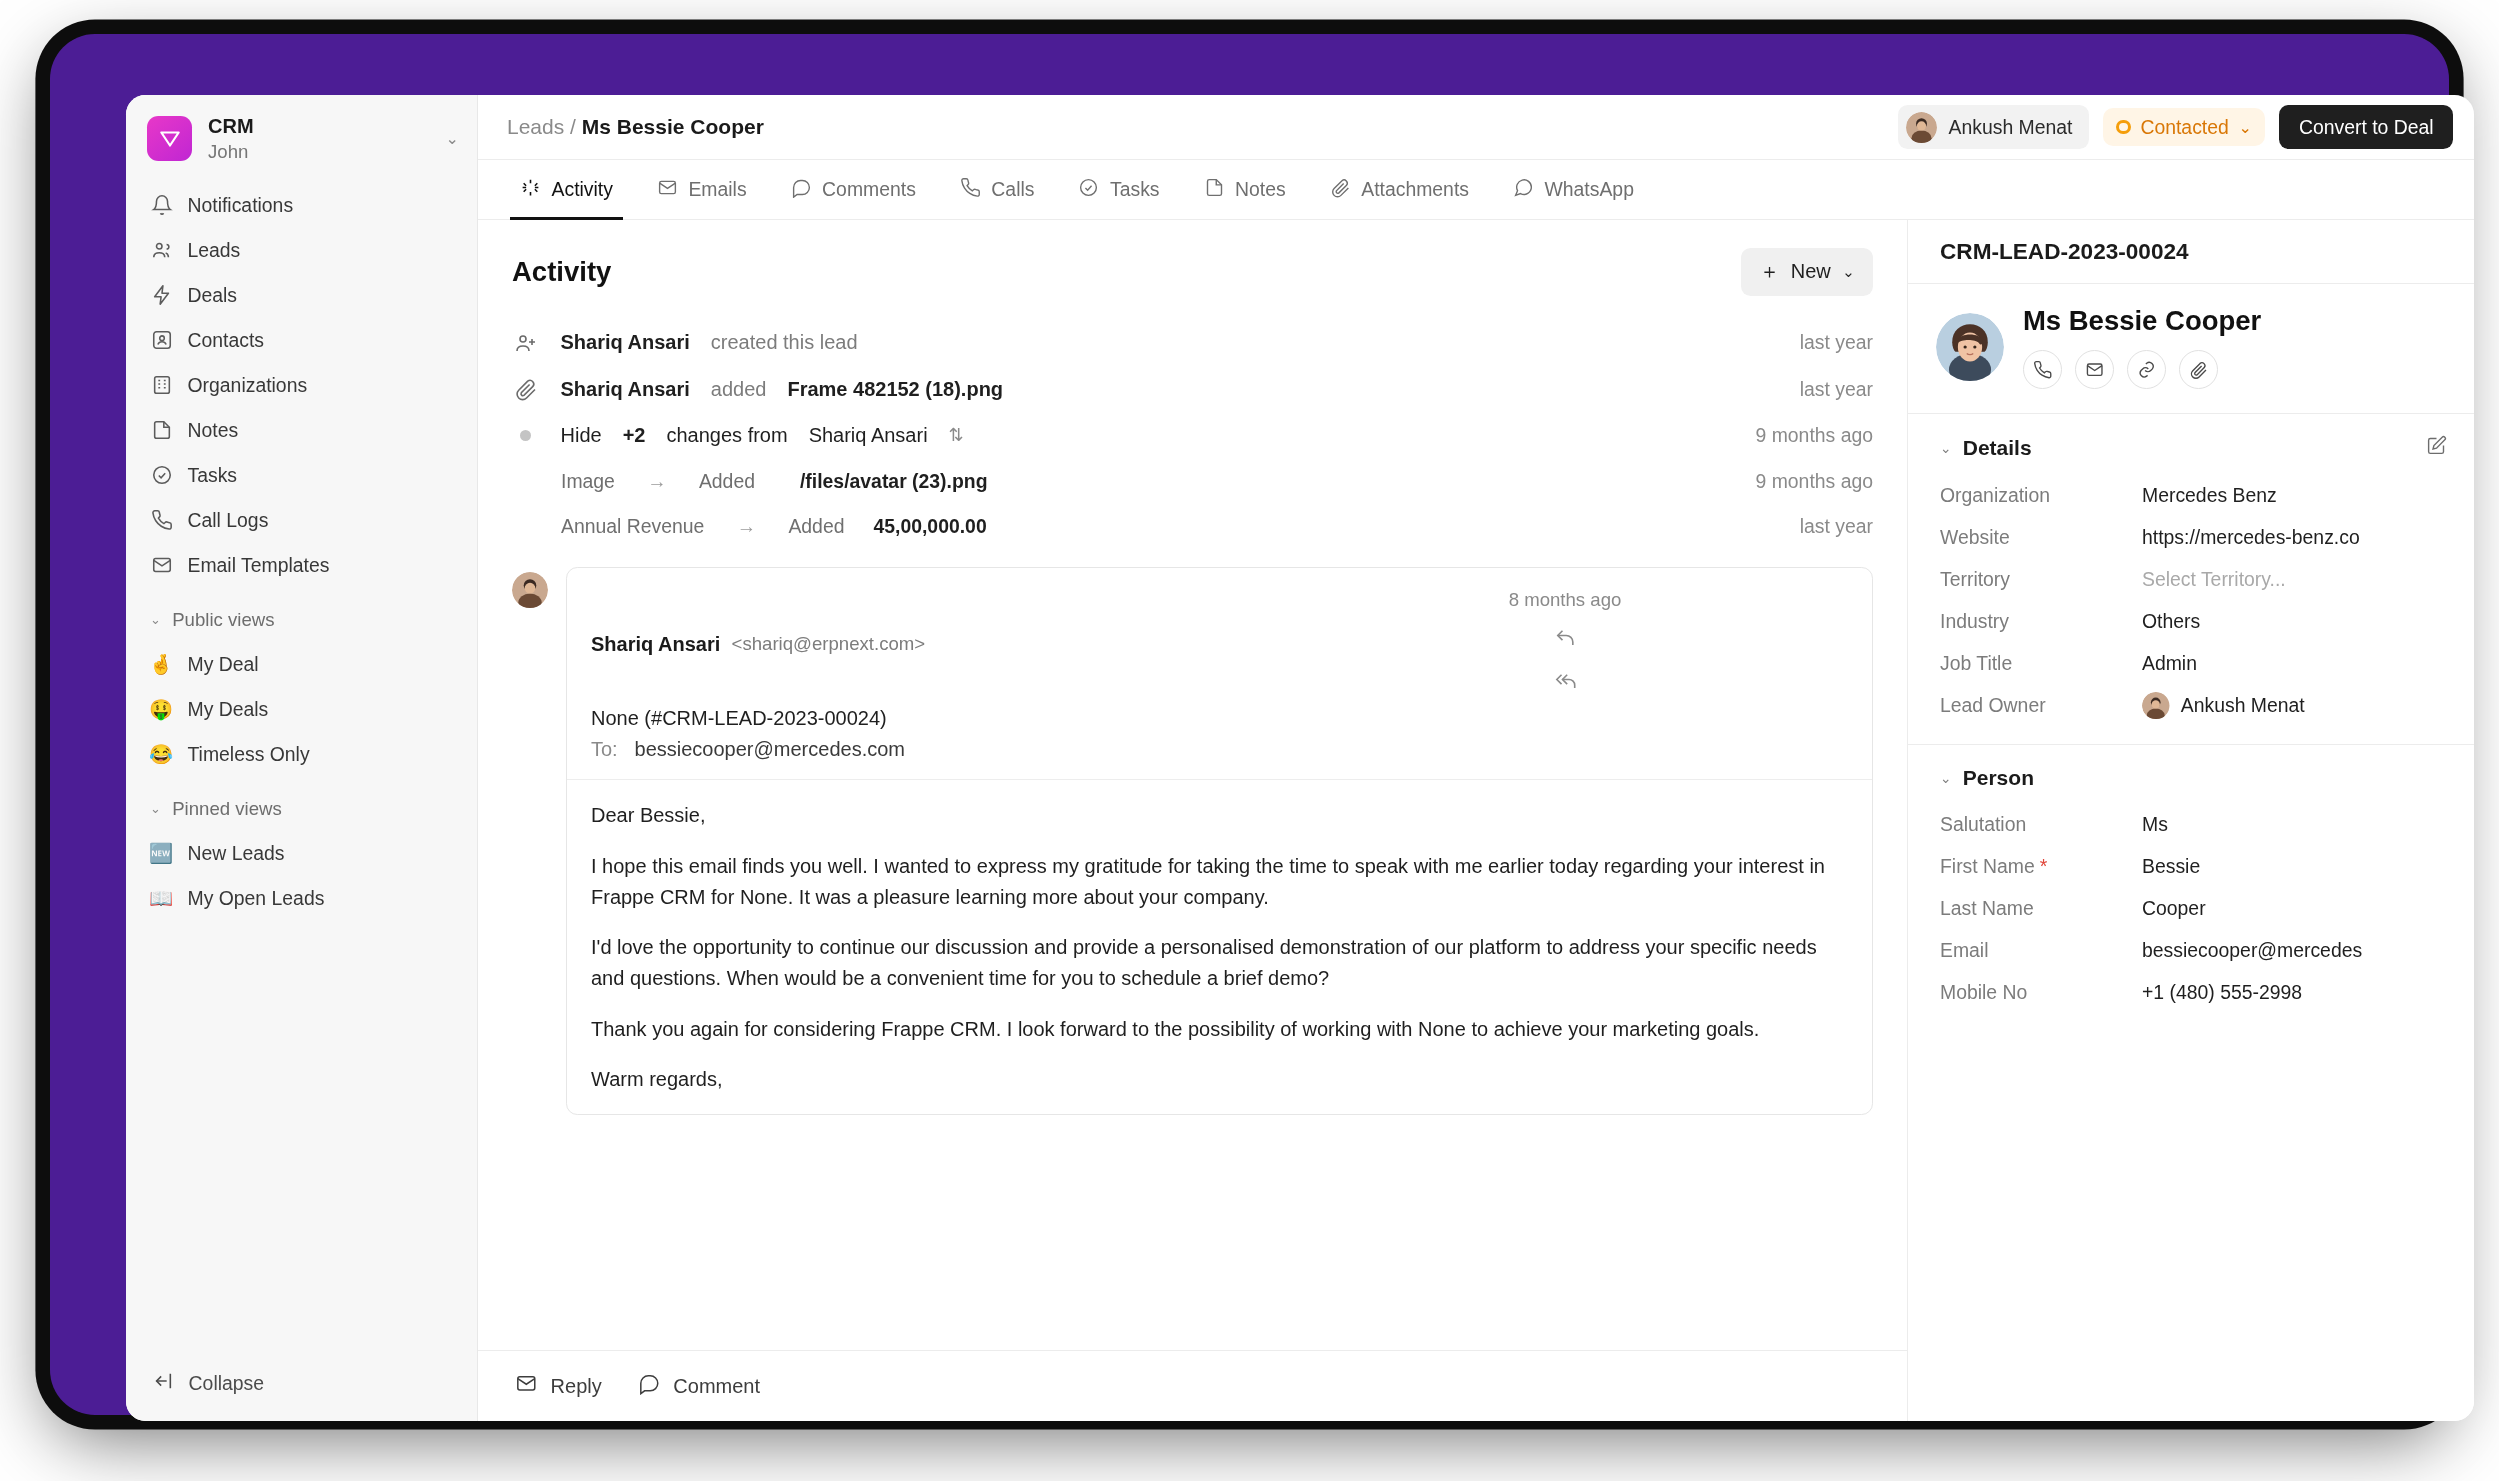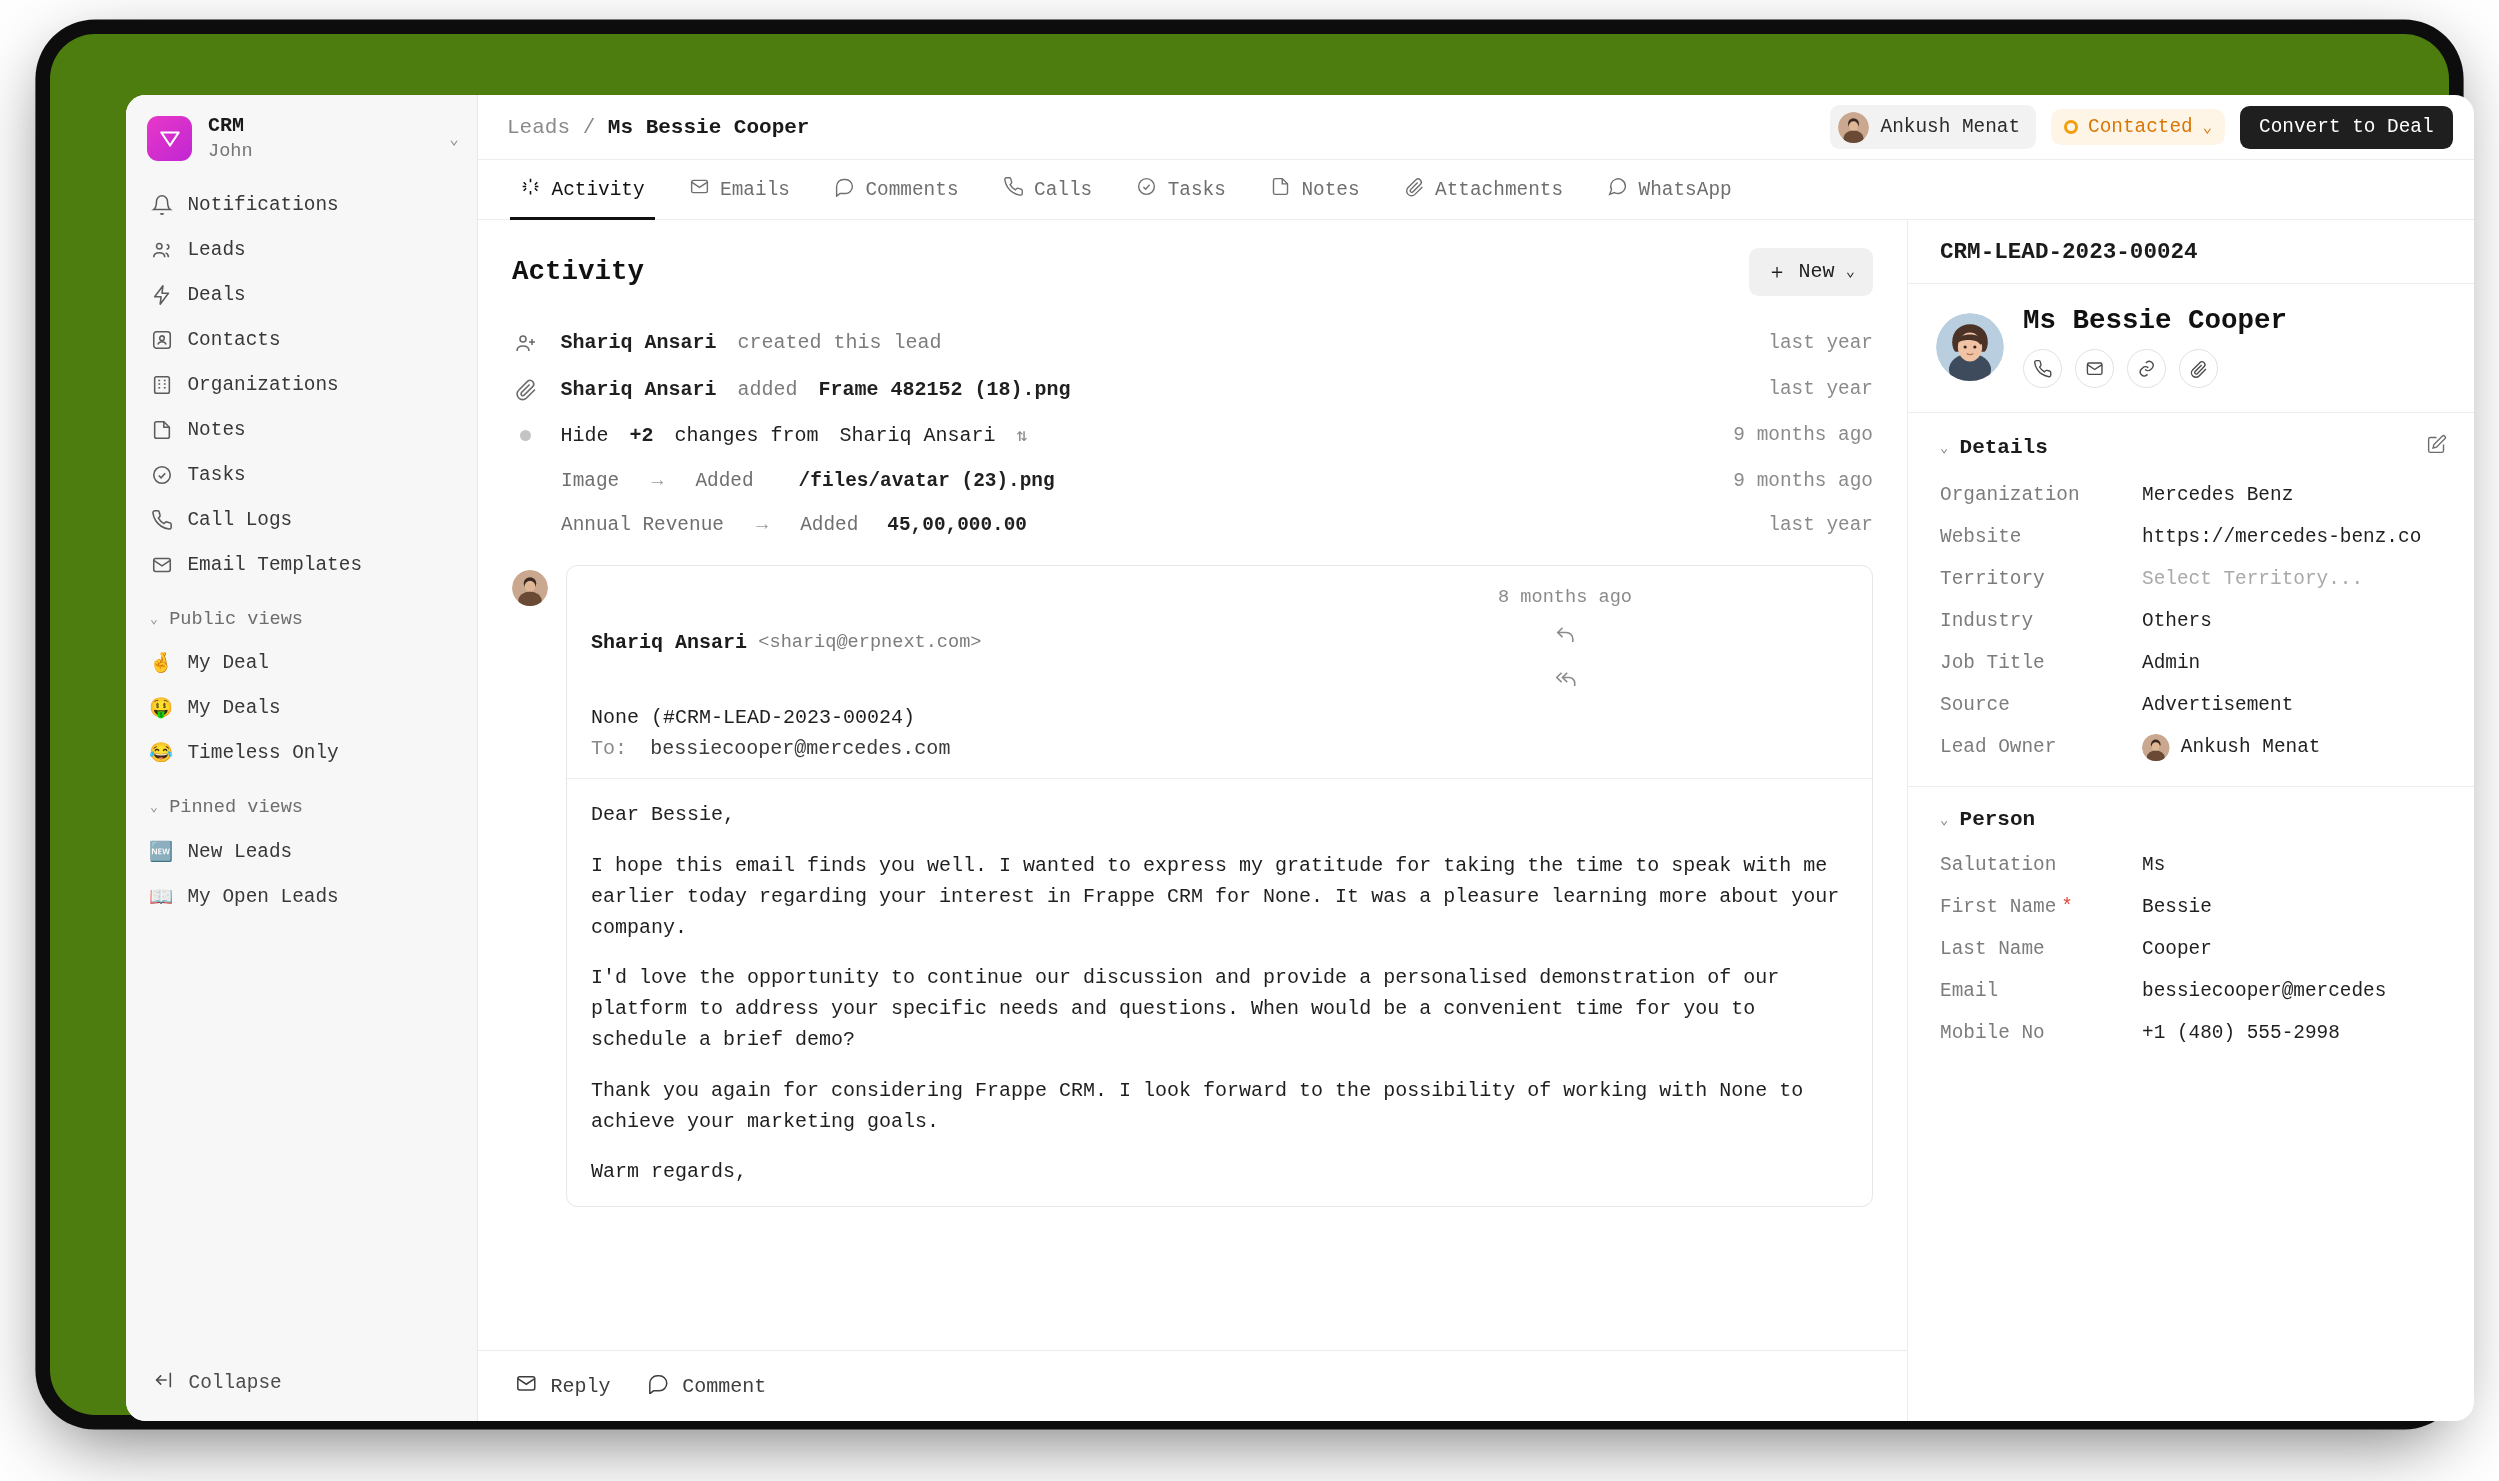--- a/index.html
+++ b/index.html
@@ -7,23 +7,22 @@
     width: 2500px; height: 1481px;
     background: #ffffff;
     font-family: "Liberation Sans", sans-serif;
     overflow: hidden;
   }
   .frame {
     position: absolute;
     left: 50px; top: 34px;
     width: 2399px; height: 1381px;
     border-radius: 45px;
-    background: #4d7c0f;
+    background: #4c1d95;
     box-shadow: 0 0 0 14.6px #0d0d0d, 0 22.6px 73px rgba(0,0,0,.55);
-    font-family: Liberation Mono, monospace;
   }
   .frame:before {
     content: "";
     position: absolute; inset: -21px;
     border-radius: 65px;
     background: radial-gradient(ellipse at center, rgba(0,0,0,.25), rgba(0,0,0,0) 70%);
     z-index: -1;
   }
   .screen {
     position: absolute;
@@ -668,24 +667,20 @@
         </div>
         <div class="r-row">
           <span class="k">Industry</span>
           <span class="v">Others</span>
         </div>
         <div class="r-row">
           <span class="k">Job Title</span>
           <span class="v">Admin</span>
         </div>
         <div class="r-row">
-          <span class="k">Source</span>
-          <span class="v">Advertisement</span>
-        </div>
-        <div class="r-row">
           <span class="k">Lead Owner</span>
           <span class="v withav">
             <span class="avatar-sm" style="width:27.5px;height:27.5px;">
               <svg class="face" viewBox="0 0 40 40">
                     <circle cx="20" cy="20" r="20" fill="#c9a88f"></circle>
                     <circle cx="20" cy="15" r="7" fill="#3b2a22"></circle>
                     <ellipse cx="20" cy="34" rx="13" ry="10" fill="#6b4a35"></ellipse>
                     <circle cx="20" cy="18" r="6" fill="#e0b896"></circle>
                   </svg>
             </span>

